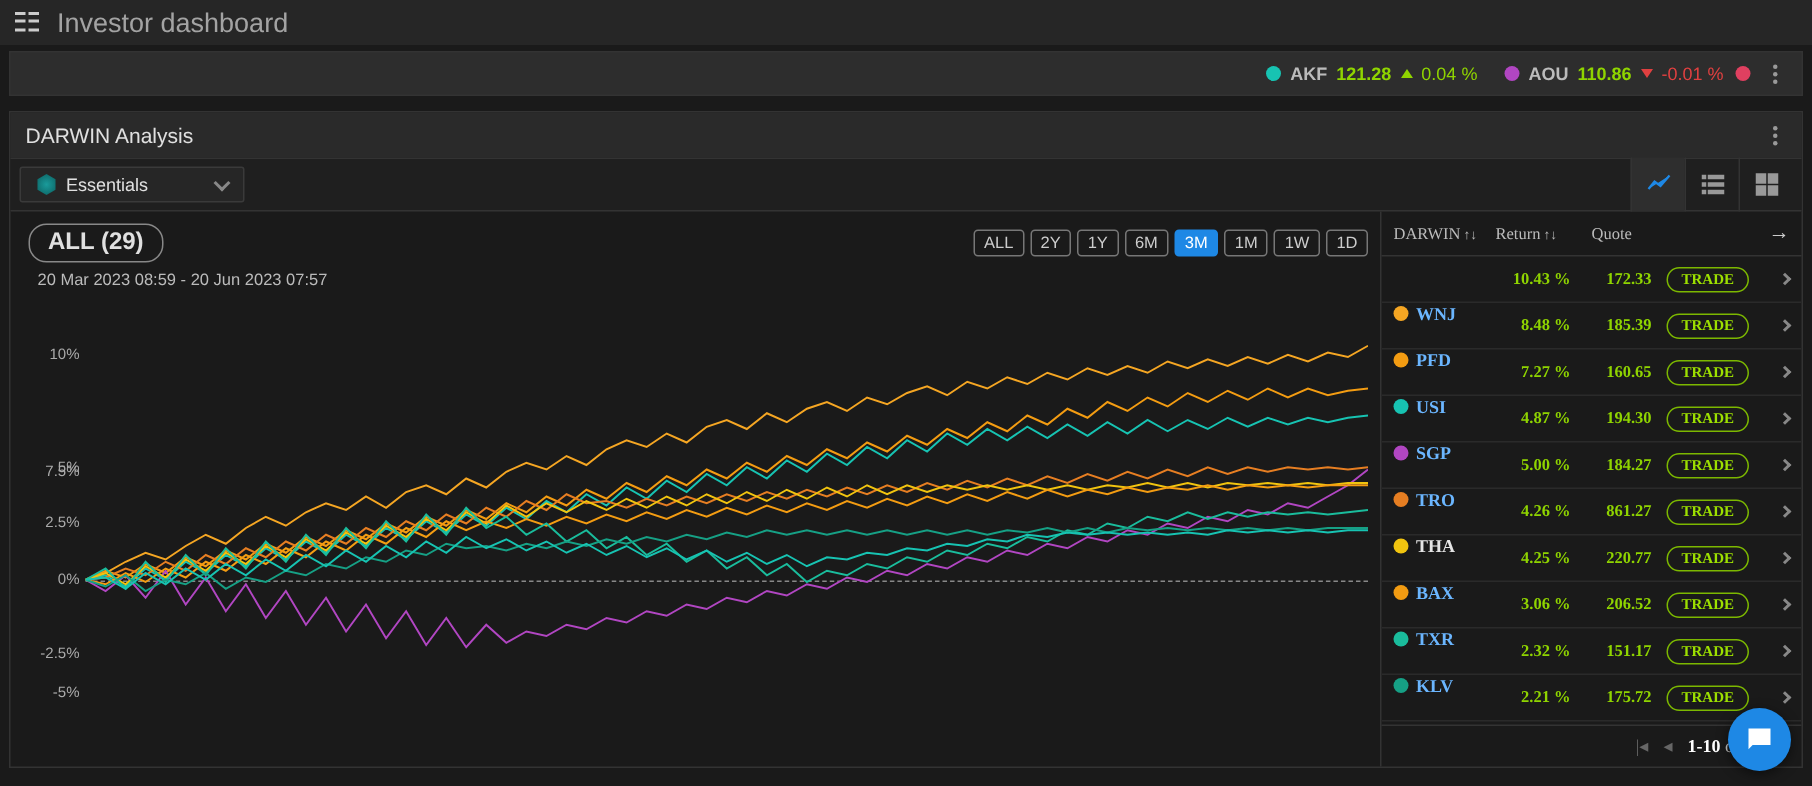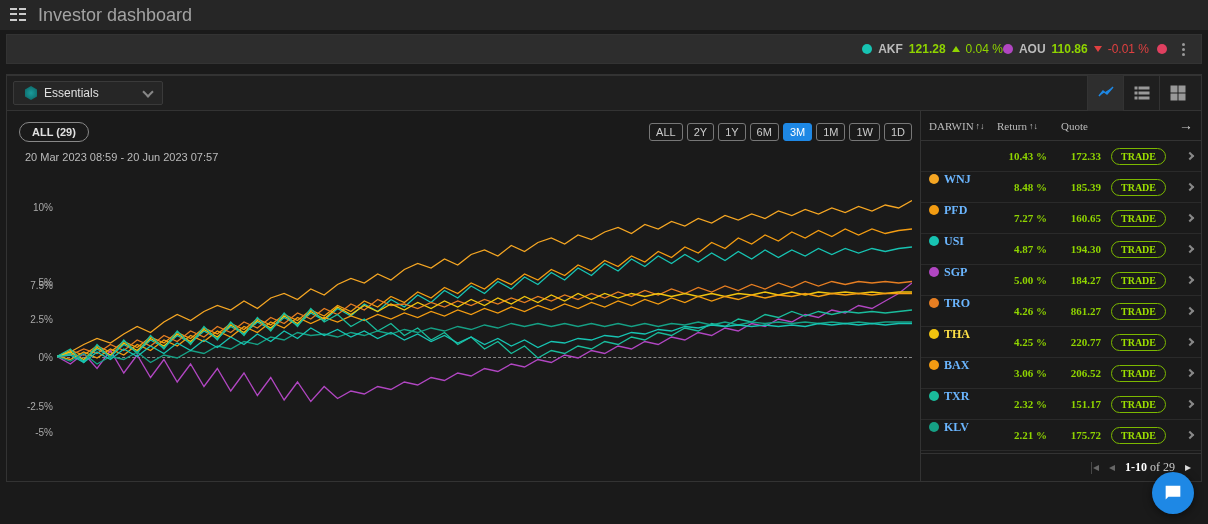--- a/index.html
+++ b/index.html
@@ -75,21 +75,21 @@
   .vt-btn.active svg { stroke:#1e88e5; fill:#1e88e5;}
   .vt-btn svg { stroke:#999; fill:#999; }
 
   
   .panel-body { display:flex; height: 370px; }
   .chart-area { flex:1; position:relative; padding: 6px 0 6px 0; }
   .side-table { width:281px; border-left:1px solid #333; display:flex; flex-direction:column;font-family:Liberation Serif, serif; }
 
   
   .chart-ctrl-row { height:30px; display:flex; align-items:center; justify-content:space-between; padding:0 8px 0 12px;}
-  .all-pill { border:1px solid #888; border-radius:12px; padding:3px 12px; font-weight:600; font-size:11px;}
+  .all-pill { border:1px solid #888; border-radius:12px; padding:3px 12px; font-weight:600; font-size:16px;}
   .range-btns { display:flex; gap:4px; }
   .rbtn { border:1px solid #777; border-radius:3px; padding:2px 6px; font-size:11px; color:#ccc; cursor:pointer;}
   .rbtn.active { background:#1e88e5; color:#fff; border-color:#1e88e5;}
 
   .date-range-label { font-size:11px; color:#bbb; padding:4px 0 0 18px; }
 
   
   .chart-canvas { position:relative; flex:1; height:300px; margin-top:6px;}
   .y-axis { position:absolute; left:0; top:0; bottom:0; width:50px; }
   .y-tick { position:absolute; right:4px; font-size:10px; color:#aaa; transform:translateY(-50%);}
@@ -133,21 +133,21 @@
       <span></span>
       <span></span>
       <span></span>
       <span></span>
       <span></span>
   </div>
   <h1>Investor dashboard</h1>
 </div>
 
 <div class="tickerbar">
-  <div id="ticker-items" style="display: flex; ">
+  <div id="ticker-items" style="display: flex; gap: 18px;">
       <div class="ticker-item">
         <span class="dot" style="background:#17c3b2"></span>
     <span class="sym">AKF</span>
     <span class="price">121.28</span>
     <span class="tri-up"></span>
     <span class="chg-up">0.04 %</span>
       </div>
       <div class="ticker-item">
         <span class="dot" style="background:#b146c2"></span>
     <span class="sym">AOU</span>
@@ -158,20 +158,28 @@
     </div>
   <span class="dot" style="background:#e04060"></span>
   <div class="more-dots">
       <i></i>
       <i></i>
       <i></i>
     </div>
 </div>
 
 <div class="panel">
+  <div class="panel-header">
+    <h2>DARWIN Analysis</h2>
+    <div class="more-dots">
+        <i></i>
+        <i></i>
+        <i></i>
+      </div>
+  </div>
 
   <div class="panel-toolbar">
     <div class="essentials">
       <div class="left">
         <span class="hex"></span>
         <span>Essentials</span>
       </div>
       <span class="chev"></span>
     </div>
     <div class="view-toggles">
@@ -306,21 +314,21 @@
               <span style="color:#6bb6ff">TRO</span>
             </span>
     <span class="tret">5.00 %</span>
     <span class="tquote">184.27</span>
     <span class="trade-btn">TRADE</span>
     <span class="row-chev"></span>
           </div>
           <div class="trow">
             <span class="tsym">
               <span class="dot" style="background:#f1c40f"></span>
-              <span style="color:#fde047">THA</span>
+              <span style="color:#e5e5e5">THA</span>
             </span>
     <span class="tret">4.26 %</span>
     <span class="tquote">861.27</span>
     <span class="trade-btn">TRADE</span>
     <span class="row-chev"></span>
           </div>
           <div class="trow">
             <span class="tsym">
               <span class="dot" style="background:#f39c12"></span>
               <span style="color:#6bb6ff">BAX</span>

